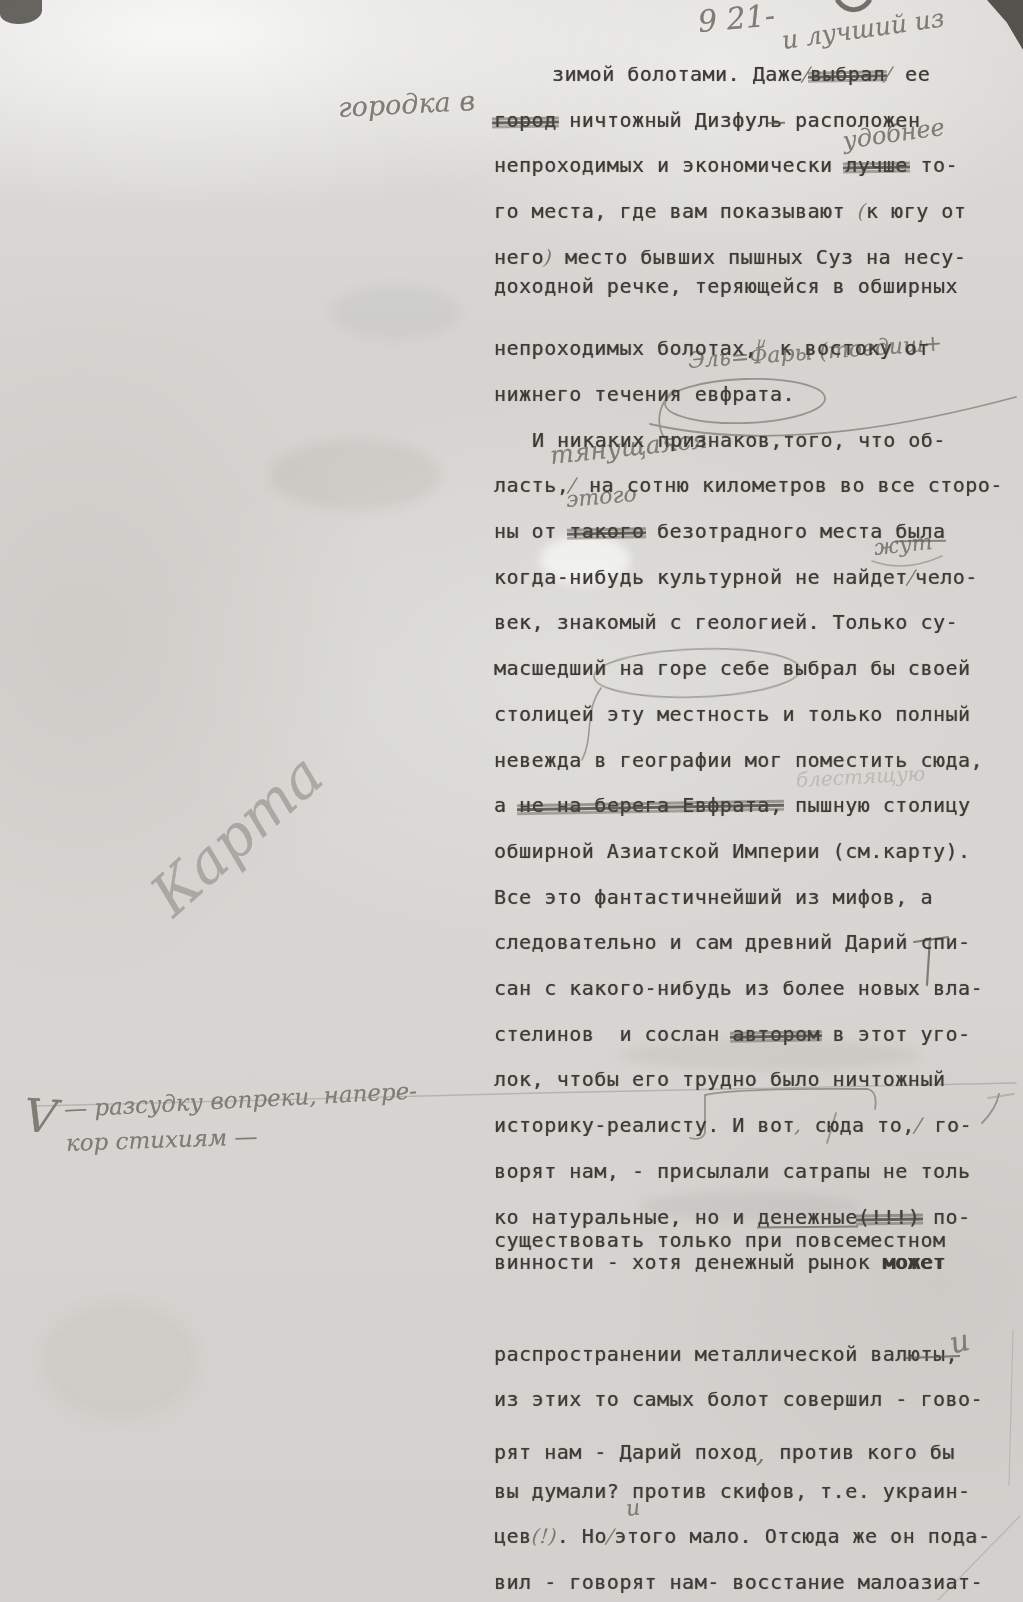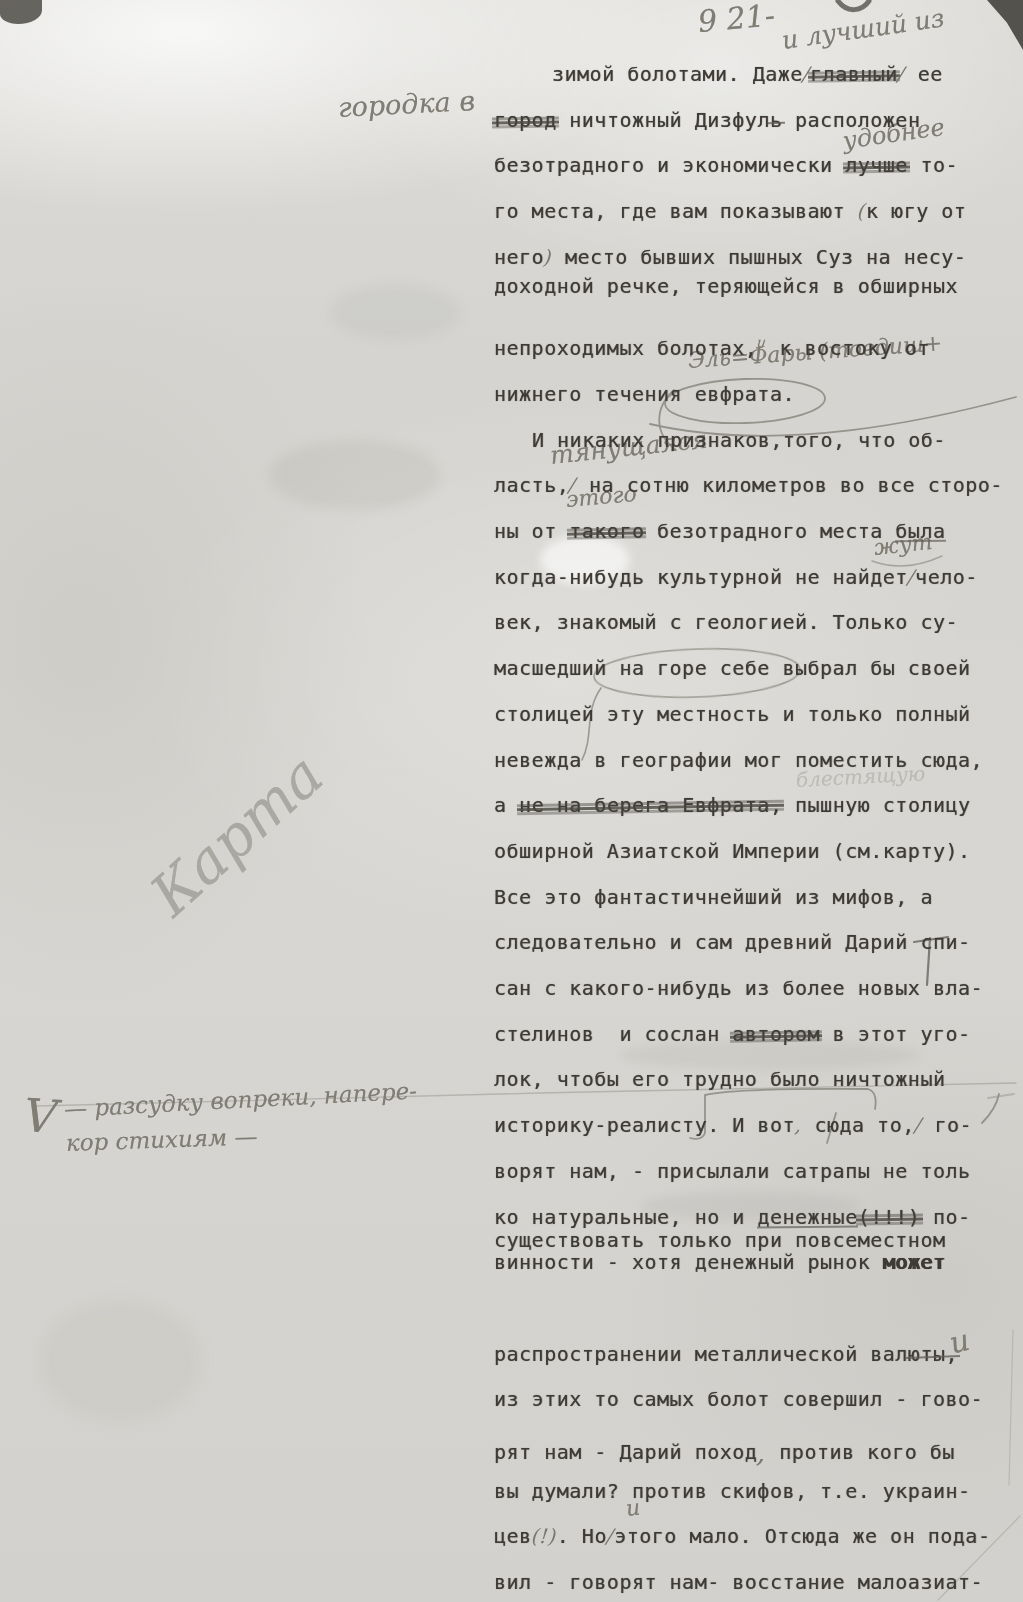--- a/index.html
+++ b/index.html
@@ -116,23 +116,23 @@
   <div class="hand" style="left:874px;top:535px;font-size:22px;transform:rotate(-6deg)">жут</div>
   <div class="hand faint" style="left:796px;top:768px;font-size:20px;transform:rotate(-3deg)">блестящую</div>
   <div class="hand" style="left:160px;top:870px;font-size:58px;transform:rotate(-42deg);opacity:.5">Карта</div>
   <div class="hand" style="left:24px;top:1088px;font-size:46px;transform:rotate(4deg)">V</div>
   <div class="hand" style="left:64px;top:1096px;font-size:23px;transform:rotate(-3deg)">— разсудку вопреки, напере-</div>
   <div class="hand" style="left:66px;top:1130px;font-size:23px;transform:rotate(-2deg)">кор стихиям —</div>
   <div class="hand" style="left:950px;top:1326px;font-size:30px;transform:rotate(-14deg)">и</div>
   <div class="hand" style="left:626px;top:1496px;font-size:22px;transform:rotate(-6deg)">и</div>
 
   <div>
-    <div class="line" style="top:62px;padding-left:58px"><span>зимой болотами. Даже</span><span class="pen">/</span><span class="psh">главный</span><span class="pen">/</span><span> ее</span></div>
+    <div class="line" style="top:62px;padding-left:58px"><span>зимой болотами. Даже</span><span class="pen">/</span><span class="psh">выбрал</span><span class="pen">/</span><span> ее</span></div>
     <div class="line" style="top:108px"><span class="psh">город</span><span> ничтожный Дизфул</span><span class="ps">ь</span><span> расположен</span></div>
-    <div class="line" style="top:153px"><span>безотрадного и экономически </span><span class="psh">лучше</span><span> то-</span></div>
+    <div class="line" style="top:153px"><span>непроходимых и экономически </span><span class="psh">лучше</span><span> то-</span></div>
     <div class="line" style="top:199px"><span>го места, где вам показывают </span><span class="pen">(</span><span>к югу от</span></div>
     <div class="line" style="top:245px"><span>него</span><span class="pen">)</span><span> место бывших пышных Суз на несу-</span></div>
     <div class="line" style="top:274px"><span>доходной речке, теряющейся в обширных</span></div>
     <div class="line" style="top:336px"><span>непроходимых болотах,</span><span class="pen sup">и</span><span> к востоку от</span></div>
     <div class="line" style="top:382px"><span>нижнего течения евфрата.</span></div>
     <div class="line" style="top:428px;padding-left:38px"><span>И никаких признаков,того, что об-</span></div>
     <div class="line" style="top:473px"><span>ласть,</span><span class="pen">/</span><span> на сотню километров во все сторо-</span></div>
     <div class="line" style="top:519px"><span>ны от </span><span class="psh">такого</span><span> безотрадного места </span><span class="pu">была</span></div>
     <div class="line" style="top:565px"><span>когда-нибудь культурной не найдет</span><span class="pen">/</span><span>чело-</span></div>
     <div class="line" style="top:610px"><span>век, знакомый с геологией. Только су-</span></div>

